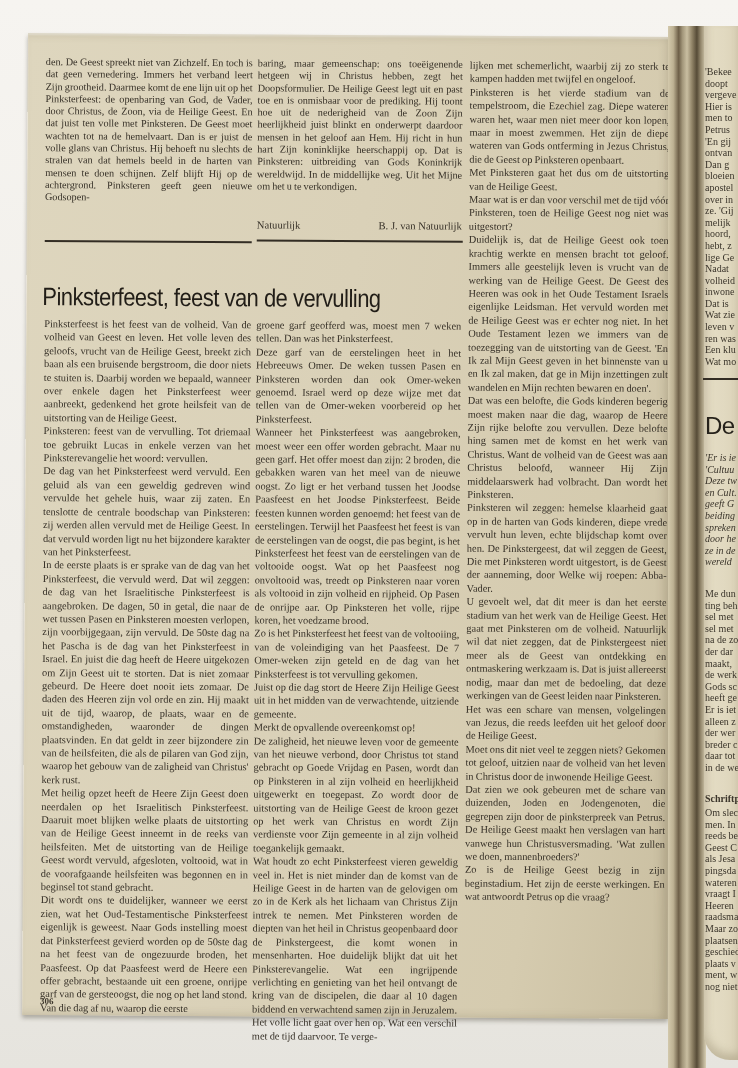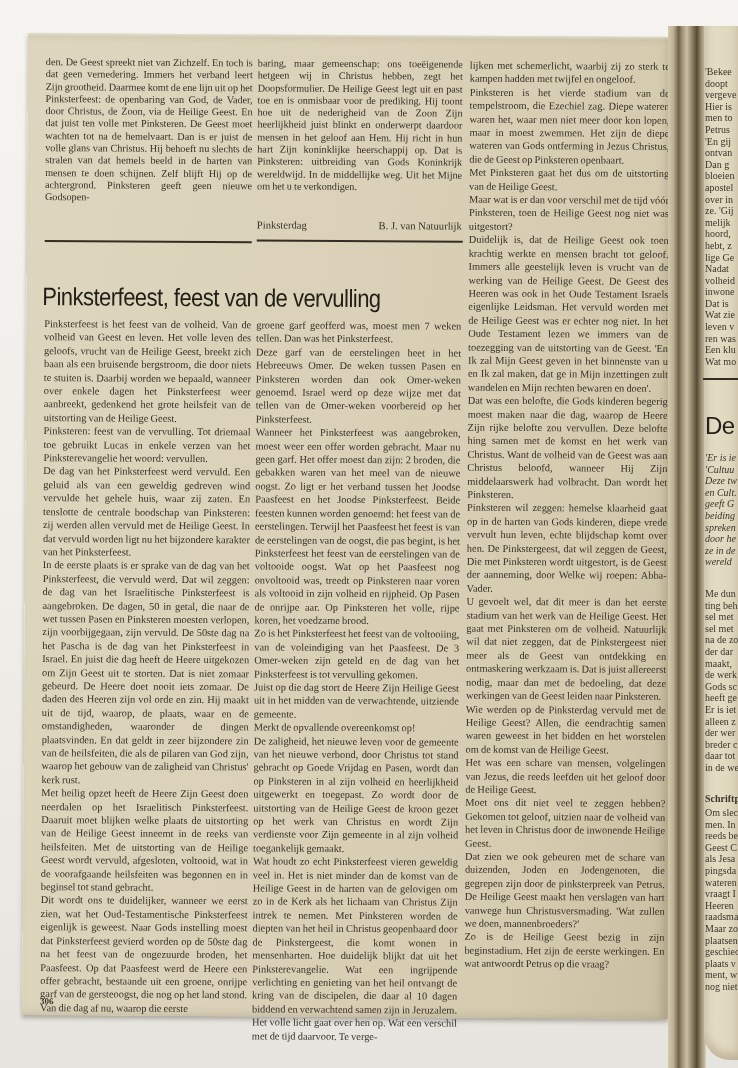--- a/index.html
+++ b/index.html
@@ -52,21 +52,21 @@
 </head>
 <body>
 
 <div class="page">
 
   <div class="col prevtxt" style="left:18px;top:23px;width:207px;">den. De Geest spreekt niet van Zichzelf. En toch is dat geen vernedering. Immers het verband leert Zijn grootheid. Daarmee komt de ene lijn uit op het Pinksterfeest: de openbaring van God, de Vader, door Christus, de Zoon, via de Heilige Geest. En dat juist ten volle met Pinksteren. De Geest moet wachten tot na de hemelvaart. Dan is er juist de volle glans van Christus. Hij behoeft nu slechts de stralen van dat hemels beeld in de harten van mensen te doen schijnen. Zelf blijft Hij op de achtergrond. Pinksteren geeft geen nieuwe Godsopen-</div>
 
   <div class="col prevtxt" style="left:230px;top:23px;width:205px;">baring, maar gemeenschap: ons toeëigenende hetgeen wij in Christus hebben, zegt het Doopsformulier. De Heilige Geest legt uit en past toe en is onmisbaar voor de prediking. Hij toont hoe uit de nederigheid van de Zoon Zijn heerlijkheid juist blinkt en onderwerpt daardoor mensen in het geloof aan Hem. Hij richt in hun hart Zijn koninklijke heerschappij op. Dat is Pinksteren: uitbreiding van Gods Koninkrijk wereldwijd. In de middellijke weg. Uit het Mijne om het u te verkondigen.</div>
 
   <div class="sig" style="left:230px;top:185px;width:205px;">
-    <span>Pinksterdag</span>
+    <span>Natuurlijk</span>
     <span>B. J. van Natuurlijk</span>
   </div>
 
   <div class="rule" style="left:18px;top:207px;width:207px;"></div>
   <div class="rule" style="left:230px;top:205px;width:206px;"></div>
 
   <div class="headline" style="left:16px;top:249px;">Pinksterfeest, feest van de vervulling</div>
 
   <div class="col bodytxt" style="left:18px;top:284px;width:207px;">
     <p>Pinksterfeest is het feest van de volheid. Van de volheid van Geest en leven. Het volle leven des geloofs, vrucht van de Heilige Geest, breekt zich baan als een bruisende bergstroom, die door niets te stuiten is. Daarbij worden we bepaald, wanneer over enkele dagen het Pinksterfeest weer aanbreekt, gedenkend het grote heilsfeit van de uitstorting van de Heilige Geest.</p>
@@ -74,39 +74,38 @@
     <p>De dag van het Pinksterfeest werd vervuld. Een geluid als van een geweldig gedreven wind vervulde het gehele huis, waar zij zaten. En tenslotte de centrale boodschap van Pinksteren: zij werden allen vervuld met de Heilige Geest. In dat vervuld worden ligt nu het bijzondere karakter van het Pinksterfeest.</p>
     <p>In de eerste plaats is er sprake van de dag van het Pinksterfeest, die vervuld werd. Dat wil zeggen: de dag van het Israelitische Pinksterfeest is aangebroken. De dagen, 50 in getal, die naar de wet tussen Pasen en Pinksteren moesten verlopen, zijn voorbijgegaan, zijn vervuld. De 50ste dag na het Pascha is de dag van het Pinksterfeest in Israel. En juist die dag heeft de Heere uitgekozen om Zijn Geest uit te storten. Dat is niet zomaar gebeurd. De Heere doet nooit iets zomaar. De daden des Heeren zijn vol orde en zin. Hij maakt uit de tijd, waarop, de plaats, waar en de omstandigheden, waaronder de dingen plaatsvinden. En dat geldt in zeer bijzondere zin van de heilsfeiten, die als de pilaren van God zijn, waarop het gebouw van de zaligheid van Christus' kerk rust.</p>
     <p>Met heilig opzet heeft de Heere Zijn Geest doen neerdalen op het Israelitisch Pinksterfeest. Daaruit moet blijken welke plaats de uitstorting van de Heilige Geest inneemt in de reeks van heilsfeiten. Met de uitstorting van de Heilige Geest wordt vervuld, afgesloten, voltooid, wat in de voorafgaande heilsfeiten was begonnen en in beginsel tot stand gebracht.</p>
     <p>Dit wordt ons te duidelijker, wanneer we eerst zien, wat het Oud-Testamentische Pinksterfeest eigenlijk is geweest. Naar Gods instelling moest dat Pinksterfeest gevierd worden op de 50ste dag na het feest van de ongezuurde broden, het Paasfeest. Op dat Paasfeest werd de Heere een offer gebracht, bestaande uit een groene, onrijpe garf van de gersteoogst, die nog op het land stond. Van die dag af nu, waarop die eerste</p>
   </div>
 
   <div class="col bodytxt" style="left:230px;top:284px;width:205px;">
     <p>groene garf geofferd was, moest men 7 weken tellen. Dan was het Pinksterfeest.</p>
     <p>Deze garf van de eerstelingen heet in het Hebreeuws Omer. De weken tussen Pasen en Pinksteren worden dan ook Omer-weken genoemd. Israel werd op deze wijze met dat tellen van de Omer-weken voorbereid op het Pinksterfeest.</p>
     <p>Wanneer het Pinksterfeest was aangebroken, moest weer een offer worden gebracht. Maar nu geen garf. Het offer moest dan zijn: 2 broden, die gebakken waren van het meel van de nieuwe oogst. Zo ligt er het verband tussen het Joodse Paasfeest en het Joodse Pinksterfeest. Beide feesten kunnen worden genoemd: het feest van de eerstelingen. Terwijl het Paasfeest het feest is van de eerstelingen van de oogst, die pas begint, is het Pinksterfeest het feest van de eerstelingen van de voltooide oogst. Wat op het Paasfeest nog onvoltooid was, treedt op Pinksteren naar voren als voltooid in zijn volheid en rijpheid. Op Pasen de onrijpe aar. Op Pinksteren het volle, rijpe koren, het voedzame brood.</p>
-    <p>Zo is het Pinksterfeest het feest van de voltooiing, van de voleindiging van het Paasfeest. De 3 Omer-weken zijn geteld en de dag van het Pinksterfeest is tot vervulling gekomen.</p>
+    <p>Zo is het Pinksterfeest het feest van de voltooiing, van de voleindiging van het Paasfeest. De 7 Omer-weken zijn geteld en de dag van het Pinksterfeest is tot vervulling gekomen.</p>
     <p>Juist op die dag stort de Heere Zijn Heilige Geest uit in het midden van de verwachtende, uitziende gemeente.</p>
     <p>Merkt de opvallende overeenkomst op!</p>
     <p>De zaligheid, het nieuwe leven voor de gemeente van het nieuwe verbond, door Christus tot stand gebracht op Goede Vrijdag en Pasen, wordt dan op Pinksteren in al zijn volheid en heerlijkheid uitgewerkt en toegepast. Zo wordt door de uitstorting van de Heilige Geest de kroon gezet op het werk van Christus en wordt Zijn verdienste voor Zijn gemeente in al zijn volheid toegankelijk gemaakt.</p>
     <p>Wat houdt zo echt Pinksterfeest vieren geweldig veel in. Het is niet minder dan de komst van de Heilige Geest in de harten van de gelovigen om zo in de Kerk als het lichaam van Christus Zijn intrek te nemen. Met Pinksteren worden de diepten van het heil in Christus geopenbaard door de Pinkstergeest, die komt wonen in mensenharten. Hoe duidelijk blijkt dat uit het Pinksterevangelie. Wat een ingrijpende verlichting en genieting van het heil ontvangt de kring van de discipelen, die daar al 10 dagen biddend en verwachtend samen zijn in Jeruzalem. Het volle licht gaat over hen op. Wat een verschil met de tijd daarvoor. Te verge-</p>
   </div>
 
   <div class="col bodytxt" style="left:442px;top:23px;width:200px;height:940px;overflow:hidden;">
     <p>lijken met schemerlicht, waarbij zij zo sterk te kampen hadden met twijfel en ongeloof.</p>
     <p>Pinksteren is het vierde stadium van de tempelstroom, die Ezechiel zag. Diepe wateren waren het, waar men niet meer door kon lopen, maar in moest zwemmen. Het zijn de diepe wateren van Gods ontferming in Jezus Christus, die de Geest op Pinksteren openbaart.</p>
     <p>Met Pinksteren gaat het dus om de uitstorting van de Heilige Geest.</p>
     <p>Maar wat is er dan voor verschil met de tijd vóór Pinksteren, toen de Heilige Geest nog niet was uitgestort?</p>
     <p>Duidelijk is, dat de Heilige Geest ook toen krachtig werkte en mensen bracht tot geloof. Immers alle geestelijk leven is vrucht van de werking van de Heilige Geest. De Geest des Heeren was ook in het Oude Testament Israels eigenlijke Leidsman. Het vervuld worden met de Heilige Geest was er echter nog niet. In het Oude Testament lezen we immers van de toezegging van de uitstorting van de Geest. 'En Ik zal Mijn Geest geven in het binnenste van u en Ik zal maken, dat ge in Mijn inzettingen zult wandelen en Mijn rechten bewaren en doen'.</p>
     <p>Dat was een belofte, die Gods kinderen begerig moest maken naar die dag, waarop de Heere Zijn rijke belofte zou vervullen. Deze belofte hing samen met de komst en het werk van Christus. Want de volheid van de Geest was aan Christus beloofd, wanneer Hij Zijn middelaarswerk had volbracht. Dan wordt het Pinksteren.</p>
     <p>Pinksteren wil zeggen: hemelse klaarheid gaat op in de harten van Gods kinderen, diepe vrede vervult hun leven, echte blijdschap komt over hen. De Pinkstergeest, dat wil zeggen de Geest, Die met Pinksteren wordt uitgestort, is de Geest der aanneming, door Welke wij roepen: Abba-Vader.</p>
     <p>U gevoelt wel, dat dit meer is dan het eerste stadium van het werk van de Heilige Geest. Het gaat met Pinksteren om de volheid. Natuurlijk wil dat niet zeggen, dat de Pinkstergeest niet meer als de Geest van ontdekking en ontmaskering werkzaam is. Dat is juist allereerst nodig, maar dan met de bedoeling, dat deze werkingen van de Geest leiden naar Pinksteren.</p>
-    <p>Wie werden op de Pinksterdag vervuld met de Heilige Geest? Allen, die eendrachtig samen waren geweest in het bidden en het worstelen om de komst van de Heilige Geest.</p>
     <p>Het was een schare van mensen, volgelingen van Jezus, die reeds leefden uit het geloof door de Heilige Geest.</p>
-    <p>Moet ons dit niet veel te zeggen hebben? Gekomen tot geloof, uitzien naar de volheid van het leven in Christus door de inwonende Heilige Geest.</p>
+    <p>Moet ons dit niet veel te zeggen niets? Gekomen tot geloof, uitzien naar de volheid van het leven in Christus door de inwonende Heilige Geest.</p>
     <p>Dat zien we ook gebeuren met de schare van duizenden, Joden en Jodengenoten, die gegrepen zijn door de pinksterpreek van Petrus. De Heilige Geest maakt hen verslagen van hart vanwege hun Christusversmading. 'Wat zullen we doen, mannenbroeders?'</p>
     <p>Zo is de Heilige Geest bezig in zijn beginstadium. Het zijn de eerste werkingen. En wat antwoordt Petrus op die vraag?</p>
   </div>
 
   <div class="pagenum" style="left:18px;top:963px;text-align:right;">306</div>
 </div>
 
 <div class="spine"></div>
 
 <div class="nextpage"></div>

